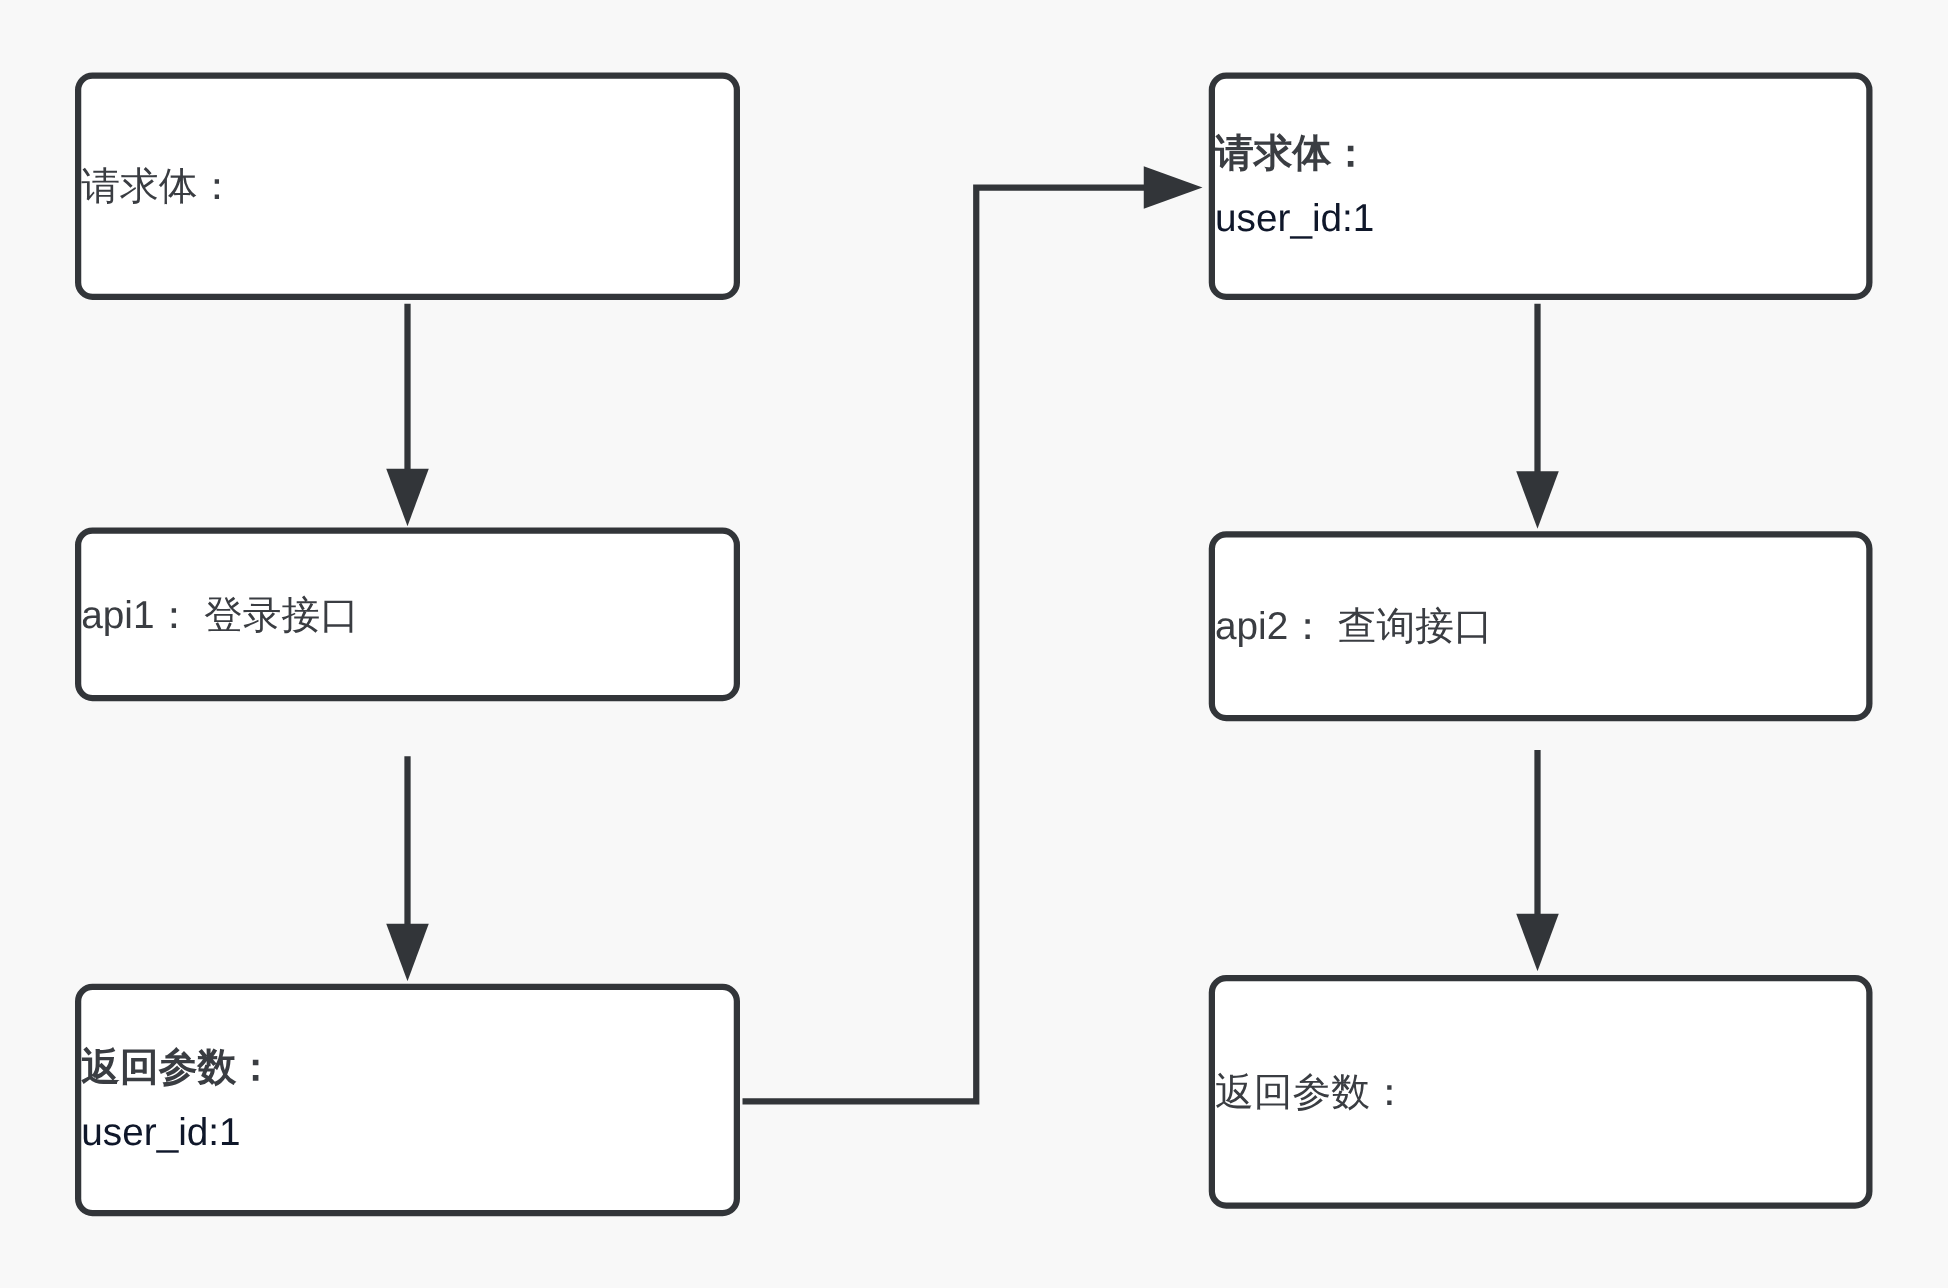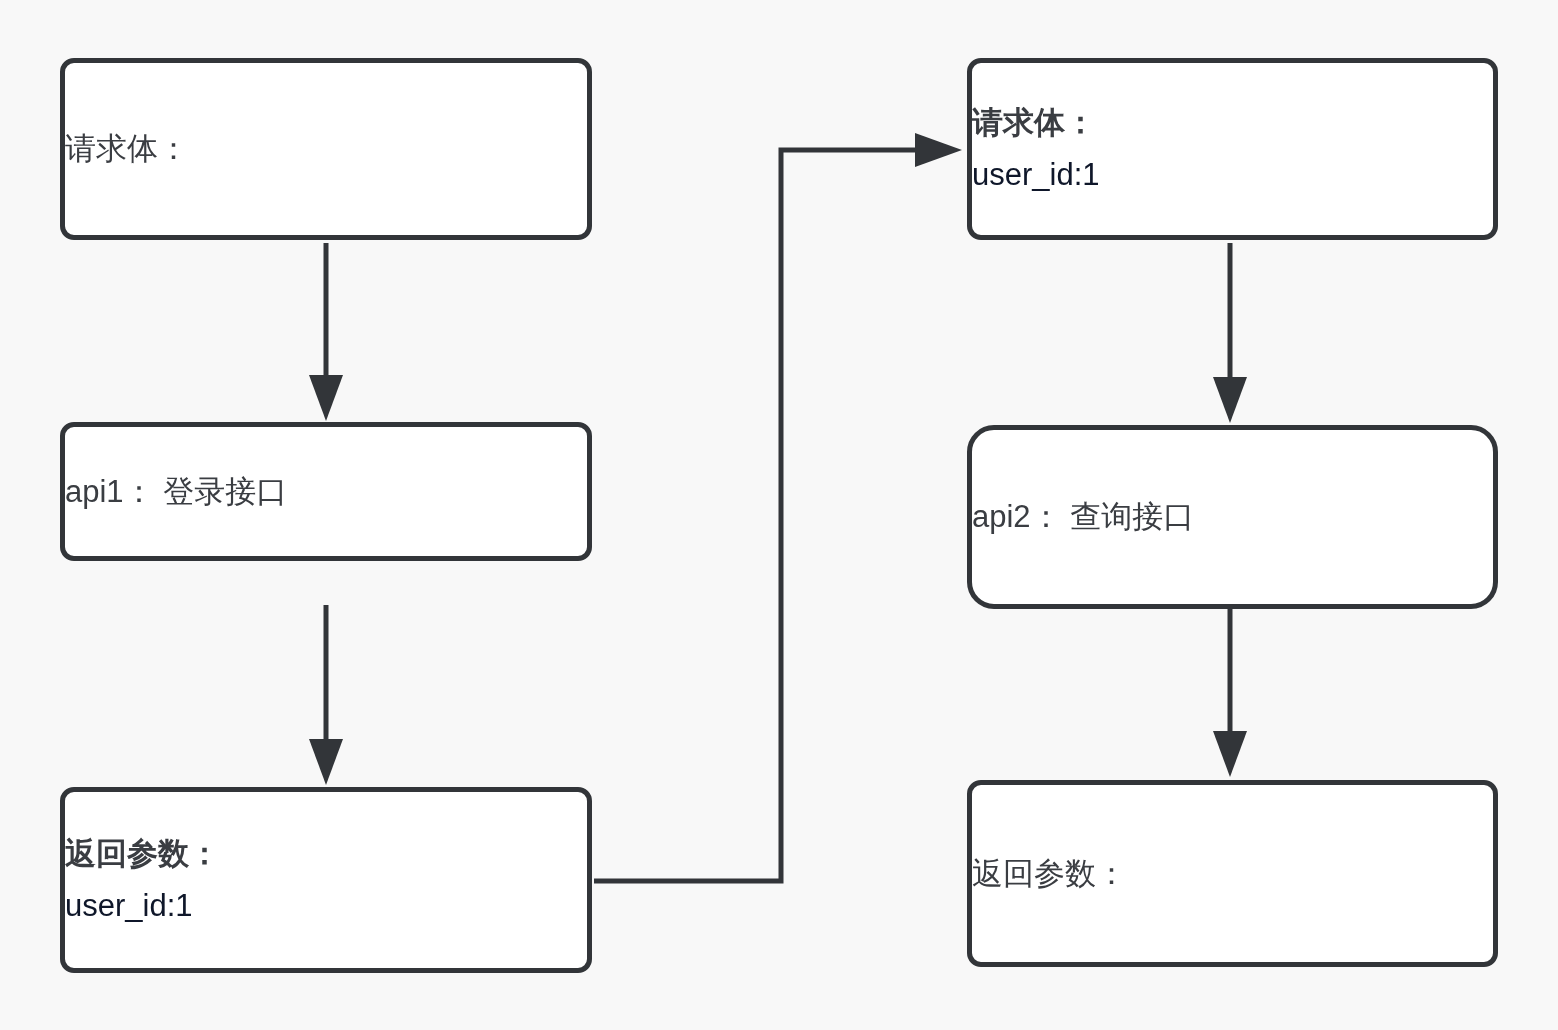--- a/index.html
+++ b/index.html
@@ -39,21 +39,21 @@
     color: #3a3d42;
   }
   .node .line { white-space: nowrap; }
   .bold { font-weight: 700; }
   .red  { color: #0f172a; font-weight: 400; }
   
   #node-request-1 { left: 60px;  top: 58px;  width: 532px; height: 182px; }
   #node-api-1     { left: 60px;  top: 422px; width: 532px; height: 139px; }
   #node-return-1  { left: 60px;  top: 787px; width: 532px; height: 186px; }
   #node-request-2 { left: 967px; top: 58px;  width: 531px; height: 182px; }
-  #node-api-2     { left: 967px; top: 425px; width: 531px; height: 184px; border-radius: 27px; }
+  #node-api-2     { left: 967px; top: 425px; width: 531px; height: 152px; }
   #node-return-2  { left: 967px; top: 780px; width: 531px; height: 187px; }
 </style>
 </head>
 <body>
 
 <div class="canvas">
 
   <svg class="connectors" width="1558" height="1030" viewBox="0 0 1558 1030" fill="none" stroke="#323539" stroke-width="5">
 
     <g>

